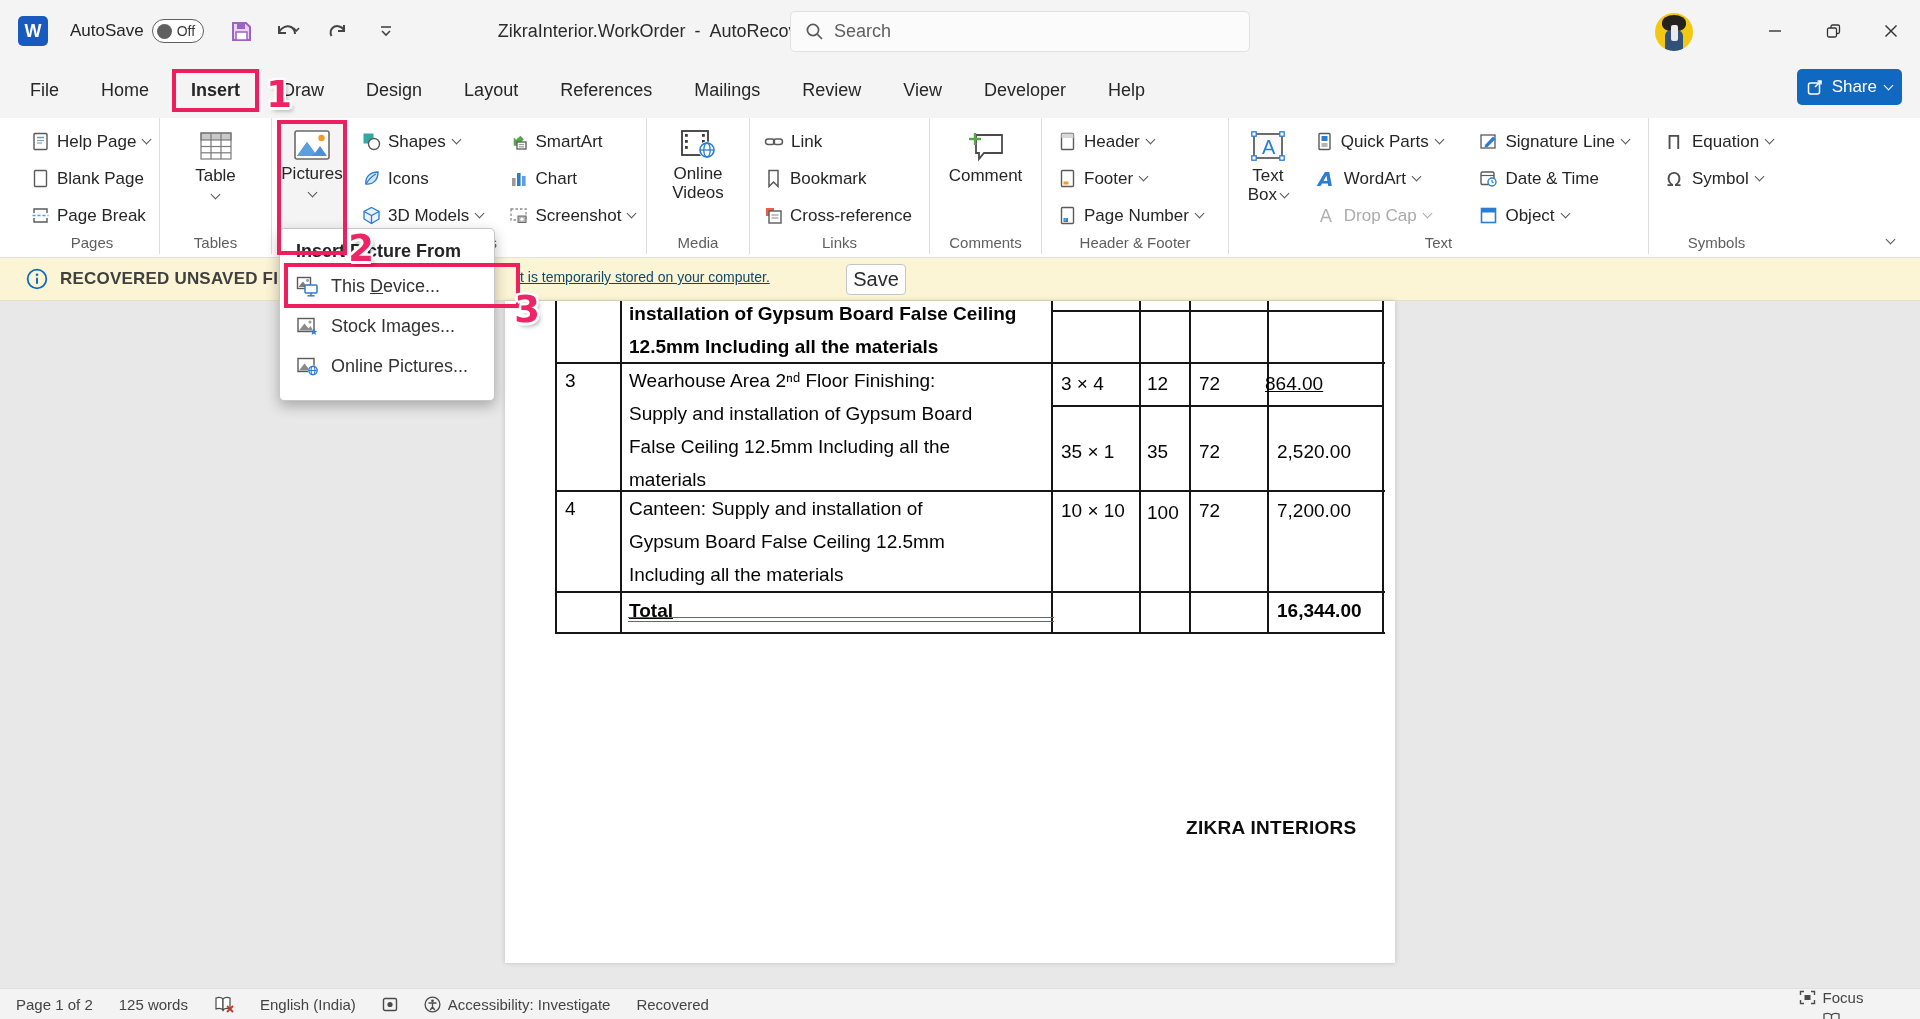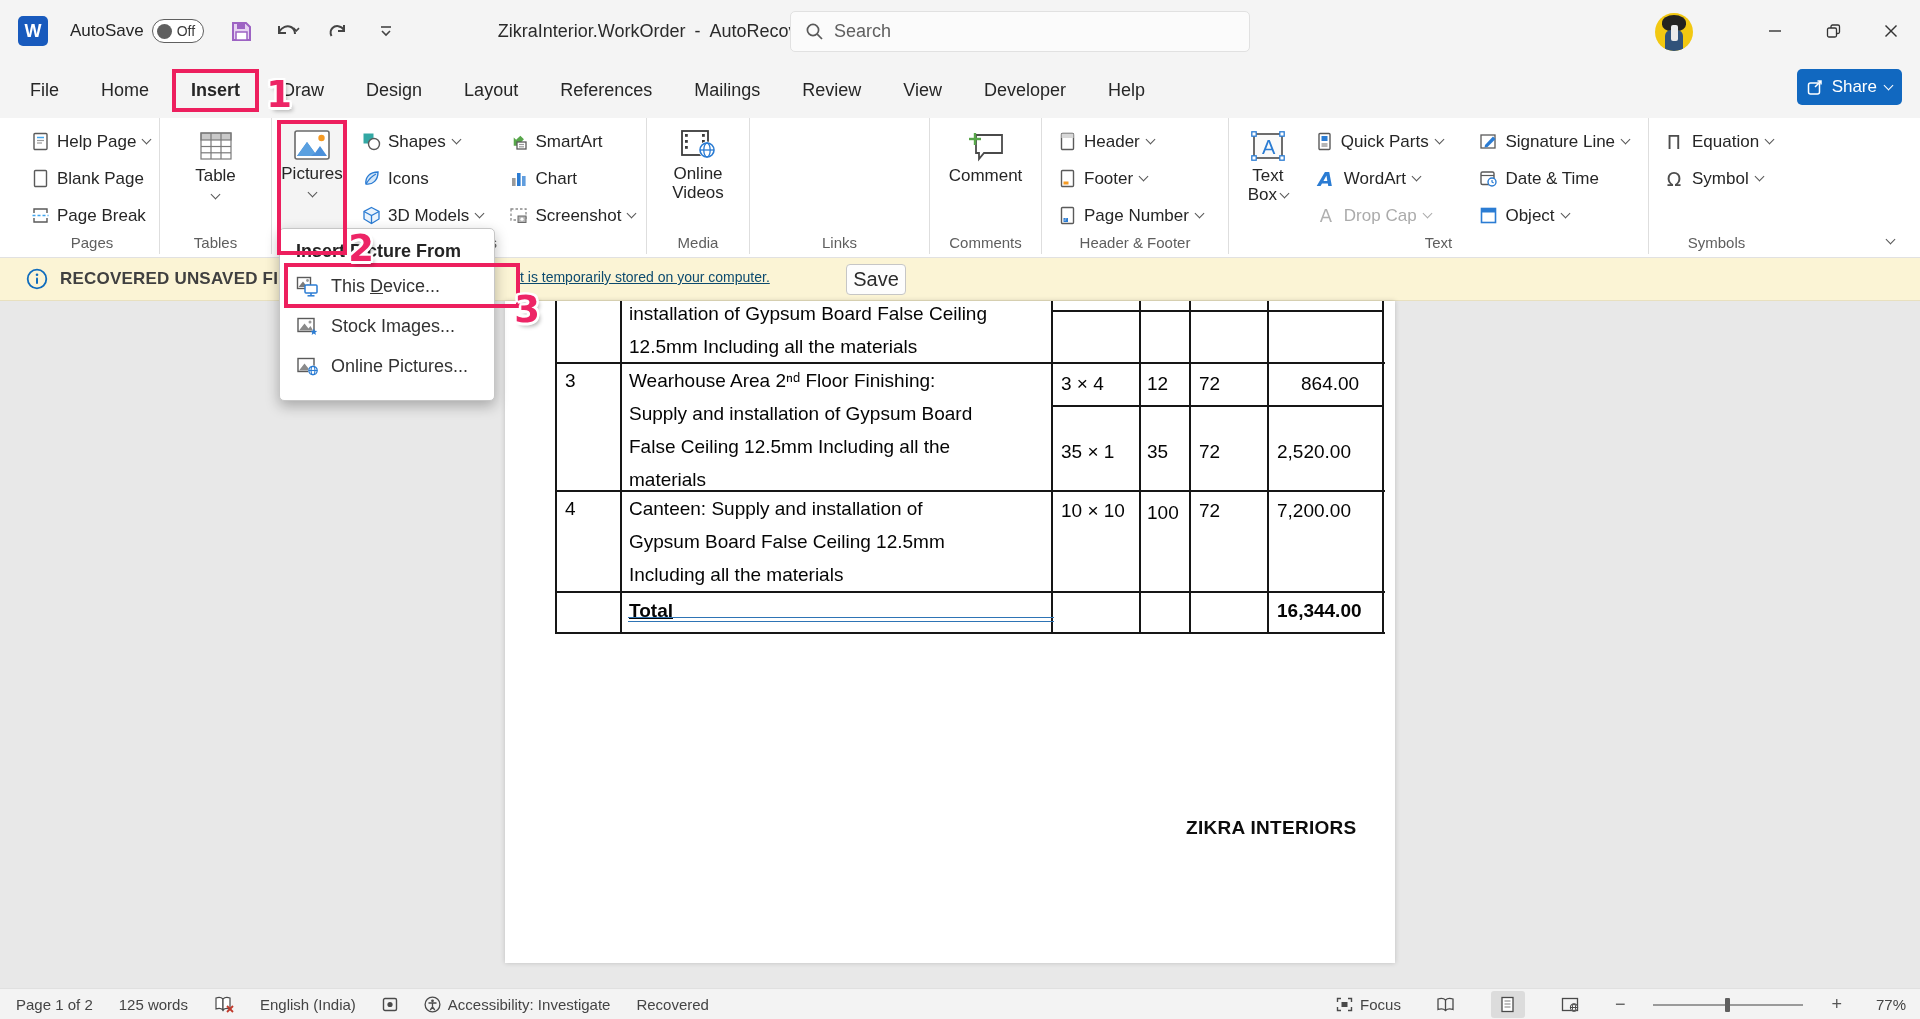--- a/index.html
+++ b/index.html
@@ -114,21 +114,21 @@
     border-top:1.6px solid #2e74b5; border-bottom:1.6px solid #2e74b5; }
   .total-lbl { font-weight:bold; text-decoration:underline; }
   .company { position:absolute; left:681px; top:516px; font-size:19px; font-weight:bold;
     color:#0d0d0d; letter-spacing:.3px; }
 
   
   .statusbar { position:absolute; left:0; top:988px; width:1920px; height:31px; background:#f3f3f3;
     border-top:1px solid #e0e0e0; display:flex; align-items:center; font-size:15px; color:#444; }
   .sb-item { margin-left:26px; display:flex; align-items:center; gap:7px; white-space:nowrap; }
   .sb-item:first-child { margin-left:16px; }
-  .sb-right { position:absolute; right:14px; top:0; height:31px; display:flex; align-items:center; gap:28px; }
+  .sb-right { position:absolute; right:14px; top:0; height:31px; display:flex; align-items:center; gap:6px;flex-direction:column; }
   .viewbtn { width:34px; height:27px; display:flex; align-items:center; justify-content:center; border-radius:3px; }
   .viewbtn.active { background:#dcdcdc; }
   .zoom-track { position:relative; width:150px; height:27px; }
   .zoom-track .track { position:absolute; left:0; right:0; top:13px; height:1.6px; background:#9a9a9a; }
   .zoom-track .thumb { position:absolute; left:48%; top:7px; width:5px; height:14px; background:#5f5f5f; border-radius:1px; }
   .zoomsign { font-size:18px; color:#555; }
   .zoom-pct { min-width:36px; text-align:right; }
 </style>
 </head>
 <body>
@@ -371,20 +371,44 @@
           <ellipse cx="29" cy="21" rx="3.2" ry="7" fill="none" stroke="#2b7cd3" stroke-width="1.3"></ellipse>
           <line x1="22" y1="21" x2="36" y2="21" stroke="#2b7cd3" stroke-width="1.3"></line>
         </svg>
         <span class="lbl">Online</span>
         <span class="lbl" style="margin-top:-4px;">Videos</span>
       </div>
       <div class="grp-label">Media</div>
     </div>
 
     <div class="grp" style="width:180px;">
+      <div class="col" style="padding-left:8px;">
+        <div class="smallitem">
+          <svg width="20" height="19" viewBox="0 0 20 19">
+            <rect x="1.5" y="7" width="9" height="5.5" rx="2.7" fill="none" stroke="#5a5a5a" stroke-width="1.5"></rect>
+            <rect x="9.5" y="7" width="9" height="5.5" rx="2.7" fill="none" stroke="#5a5a5a" stroke-width="1.5"></rect>
+          </svg>
+          <span>Link</span>
+        </div>
+        <div class="smallitem">
+          <svg width="19" height="19" viewBox="0 0 19 19">
+            <path d="M5 1.5 h9 V17.5 L9.5 13 L5 17.5 Z" fill="#fff" stroke="#5a5a5a" stroke-width="1.5"></path>
+          </svg>
+          <span>Bookmark</span>
+        </div>
+        <div class="smallitem">
+          <svg width="19" height="19" viewBox="0 0 19 19">
+            <rect x="2" y="2" width="8" height="8" fill="#e8604c"></rect>
+            <rect x="5" y="5" width="12" height="12" fill="#fff" stroke="#5a5a5a" stroke-width="1.4"></rect>
+            <line x1="7.5" y1="9" x2="14.5" y2="9" stroke="#9a9a9a" stroke-width="1.2"></line>
+            <line x1="7.5" y1="12" x2="14.5" y2="12" stroke="#9a9a9a" stroke-width="1.2"></line>
+          </svg>
+          <span>Cross-reference</span>
+        </div>
+      </div>
       <div class="grp-label">Links</div>
     </div>
 
     <div class="grp" style="width:112px;">
       <div class="bigbtn" style="margin:0 auto; width:86px;">
         <svg width="40" height="34" viewBox="0 0 40 34">
           <path d="M10 6 H36 V24 H18 L13 30 V24 H10 Z" fill="#fff" stroke="#4a4a4a" stroke-width="1.8"></path>
           <line x1="9" y1="4" x2="9" y2="16" stroke="#57a64a" stroke-width="2.4"></line>
           <line x1="3" y1="10" x2="15" y2="10" stroke="#57a64a" stroke-width="2.4"></line>
         </svg>
@@ -532,36 +556,36 @@
       <span class="vline" style="left:762px;"></span>
       <span class="vline" style="left:877px;"></span>
 
       <span class="hline short" style="top:9px;"></span>
       <span class="hline" style="top:61px;"></span>
       <span class="hline short" style="top:104px;"></span>
       <span class="hline" style="top:189px;"></span>
       <span class="hline" style="top:290px;"></span>
       <span class="hline" style="top:331px;"></span>
 
-      <div class="cell-text" style="left:124px; top:-4px;">
+      <div class="cell-text" style="left:124px; top:-4px;font-weight:bold;">
         <div>installation of Gypsum Board False Ceiling</div>
         <div>12.5mm Including all the materials</div>
       </div>
 
       <div class="cell-text" style="left:60px; top:63px;">3</div>
       <div class="cell-text" style="left:124px; top:63px;">
         <div>Wearhouse Area 2ⁿᵈ Floor Finishing:</div>
         <div>Supply and installation of Gypsum Board</div>
         <div>False Ceiling 12.5mm Including all the</div>
         <div>materials</div>
       </div>
       <div class="cell-text" style="left:556px; top:66px;">3 × 4</div>
       <div class="cell-text" style="left:642px; top:66px;">12</div>
       <div class="cell-text" style="left:694px; top:66px;">72</div>
-      <div class="cell-text" style="left:796px; top:66px;">864.00</div>
+      <div class="cell-text" style="left:760px; top:66px;text-decoration:underline;">864.00</div>
       <div class="cell-text" style="left:556px; top:134px;">35 × 1</div>
       <div class="cell-text" style="left:642px; top:134px;">35</div>
       <div class="cell-text" style="left:694px; top:134px;">72</div>
       <div class="cell-text" style="left:772px; top:134px;">2,520.00</div>
 
       <div class="cell-text" style="left:60px; top:191px;">4</div>
       <div class="cell-text" style="left:124px; top:191px;">
         <div>Canteen: Supply and installation of</div>
         <div>Gypsum Board False Ceiling 12.5mm</div>
         <div>Including all the materials</div>

